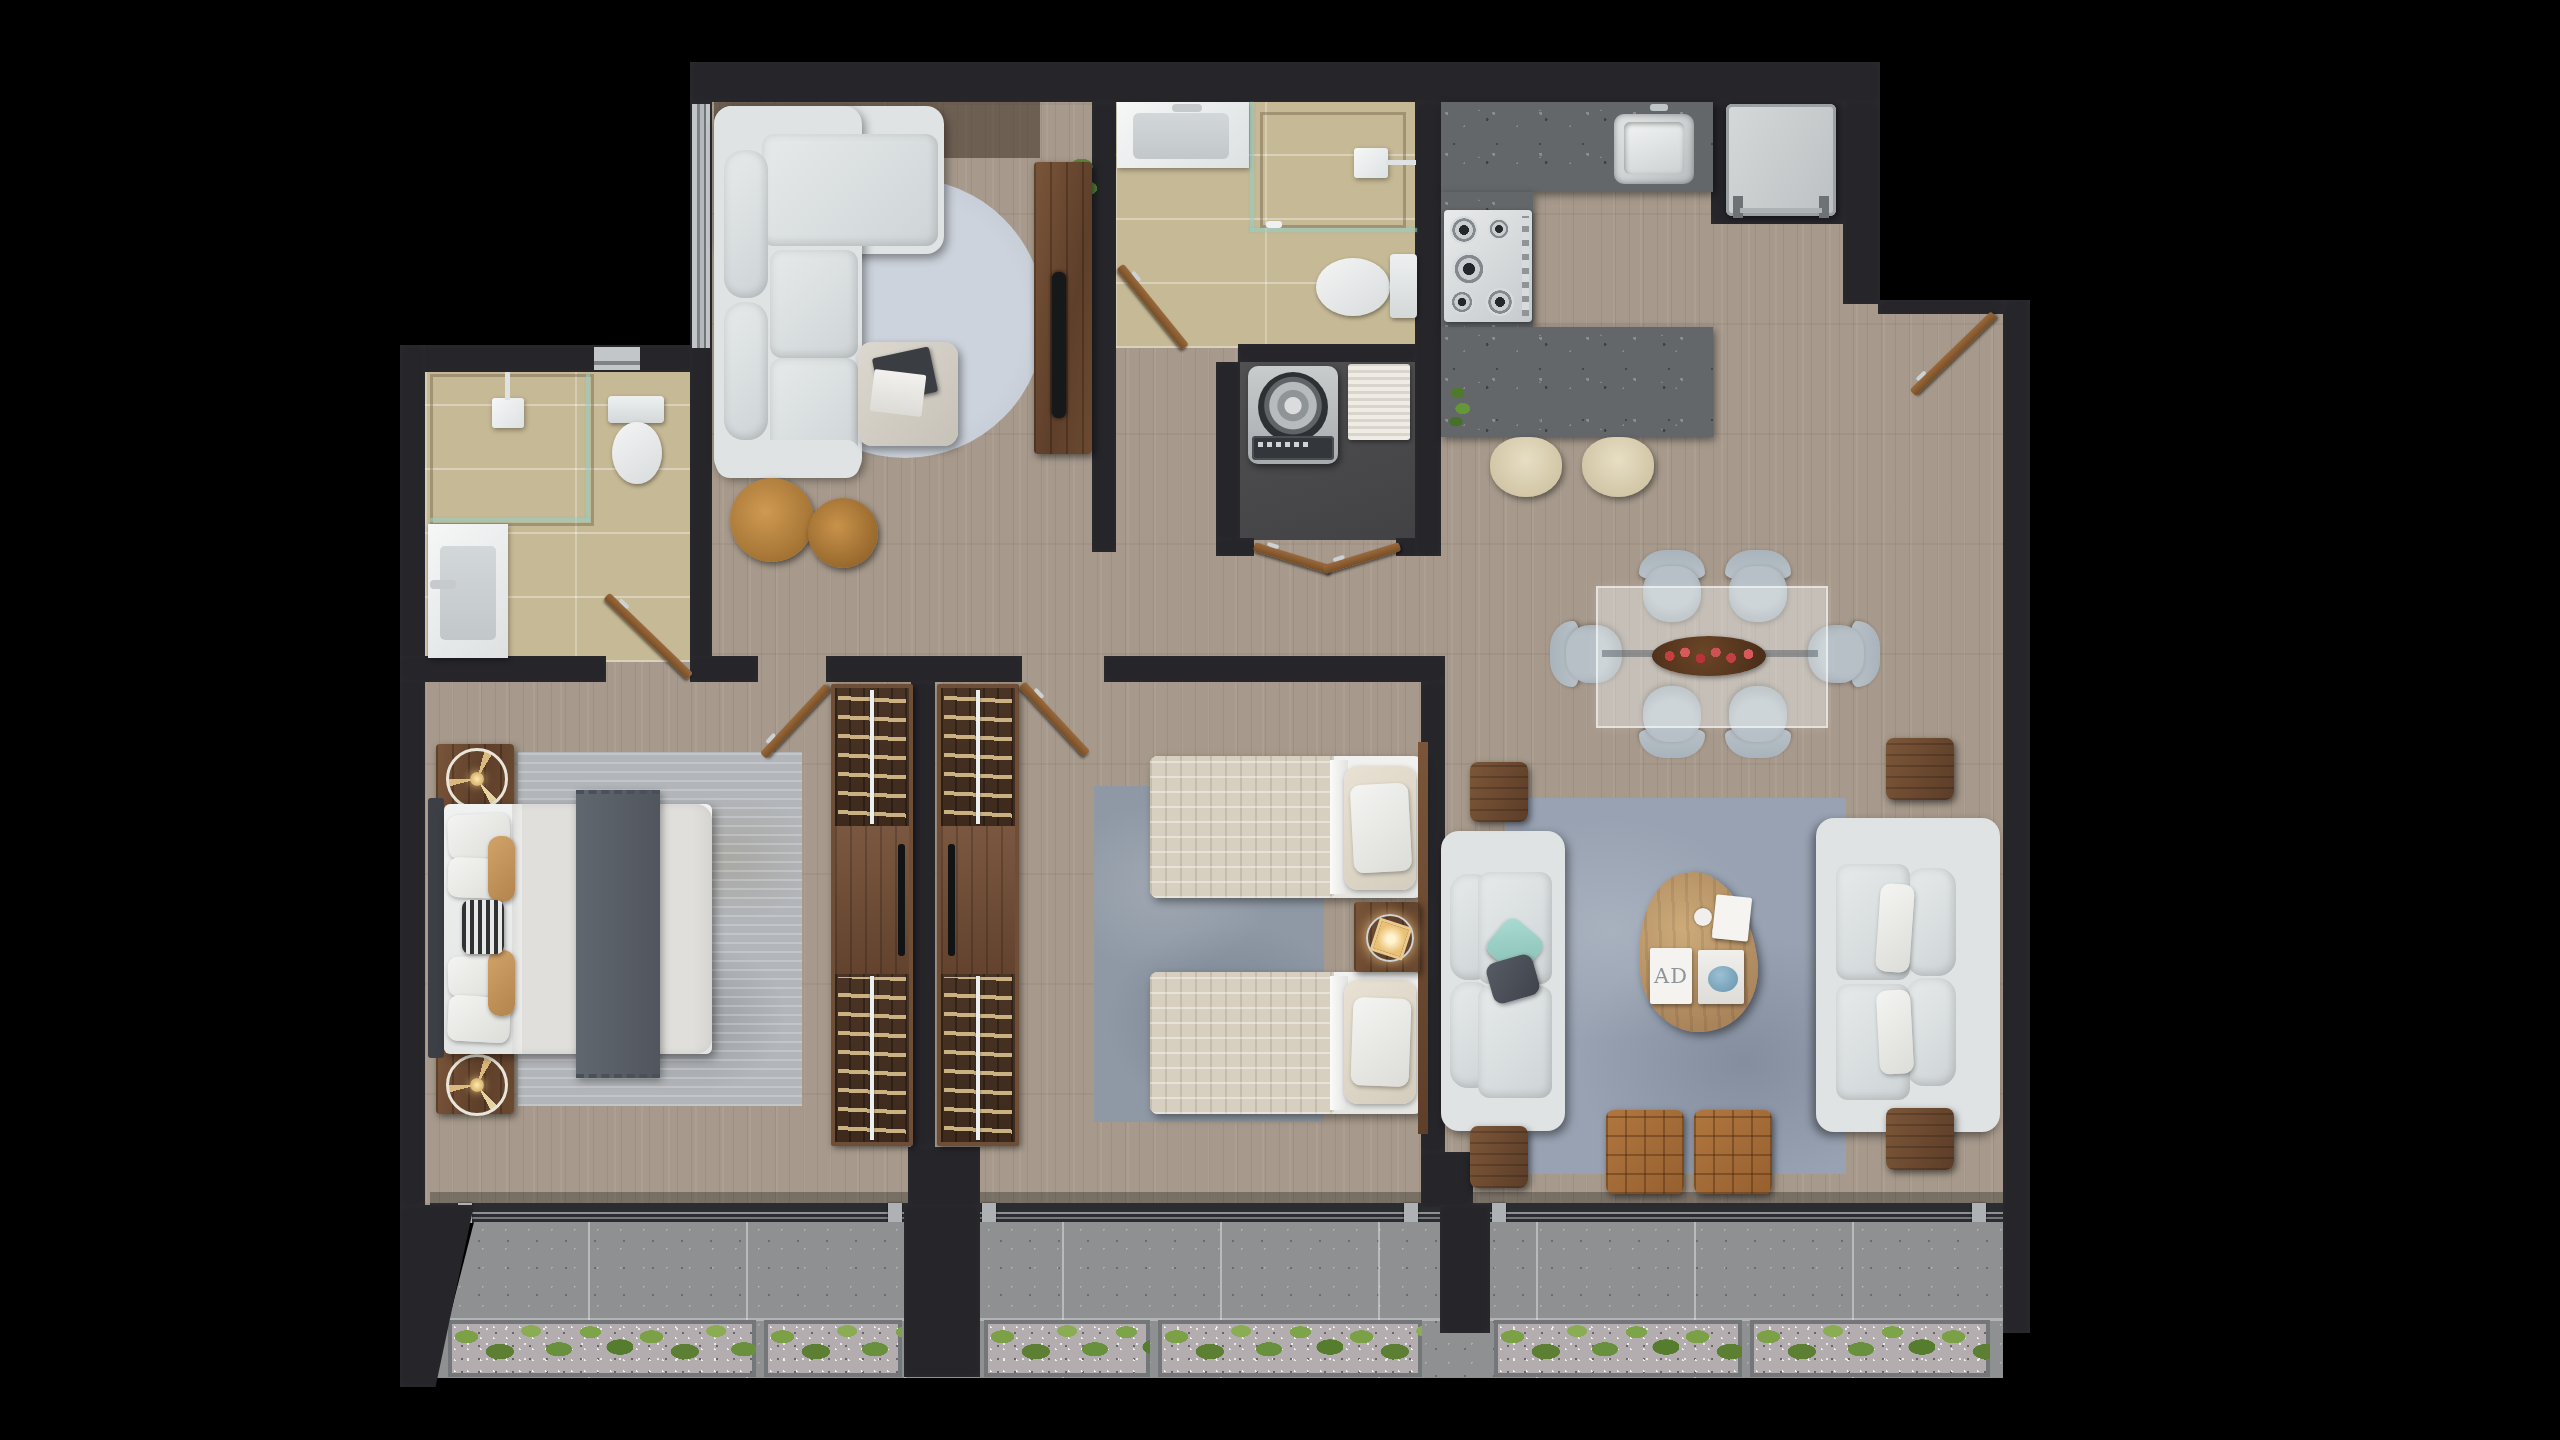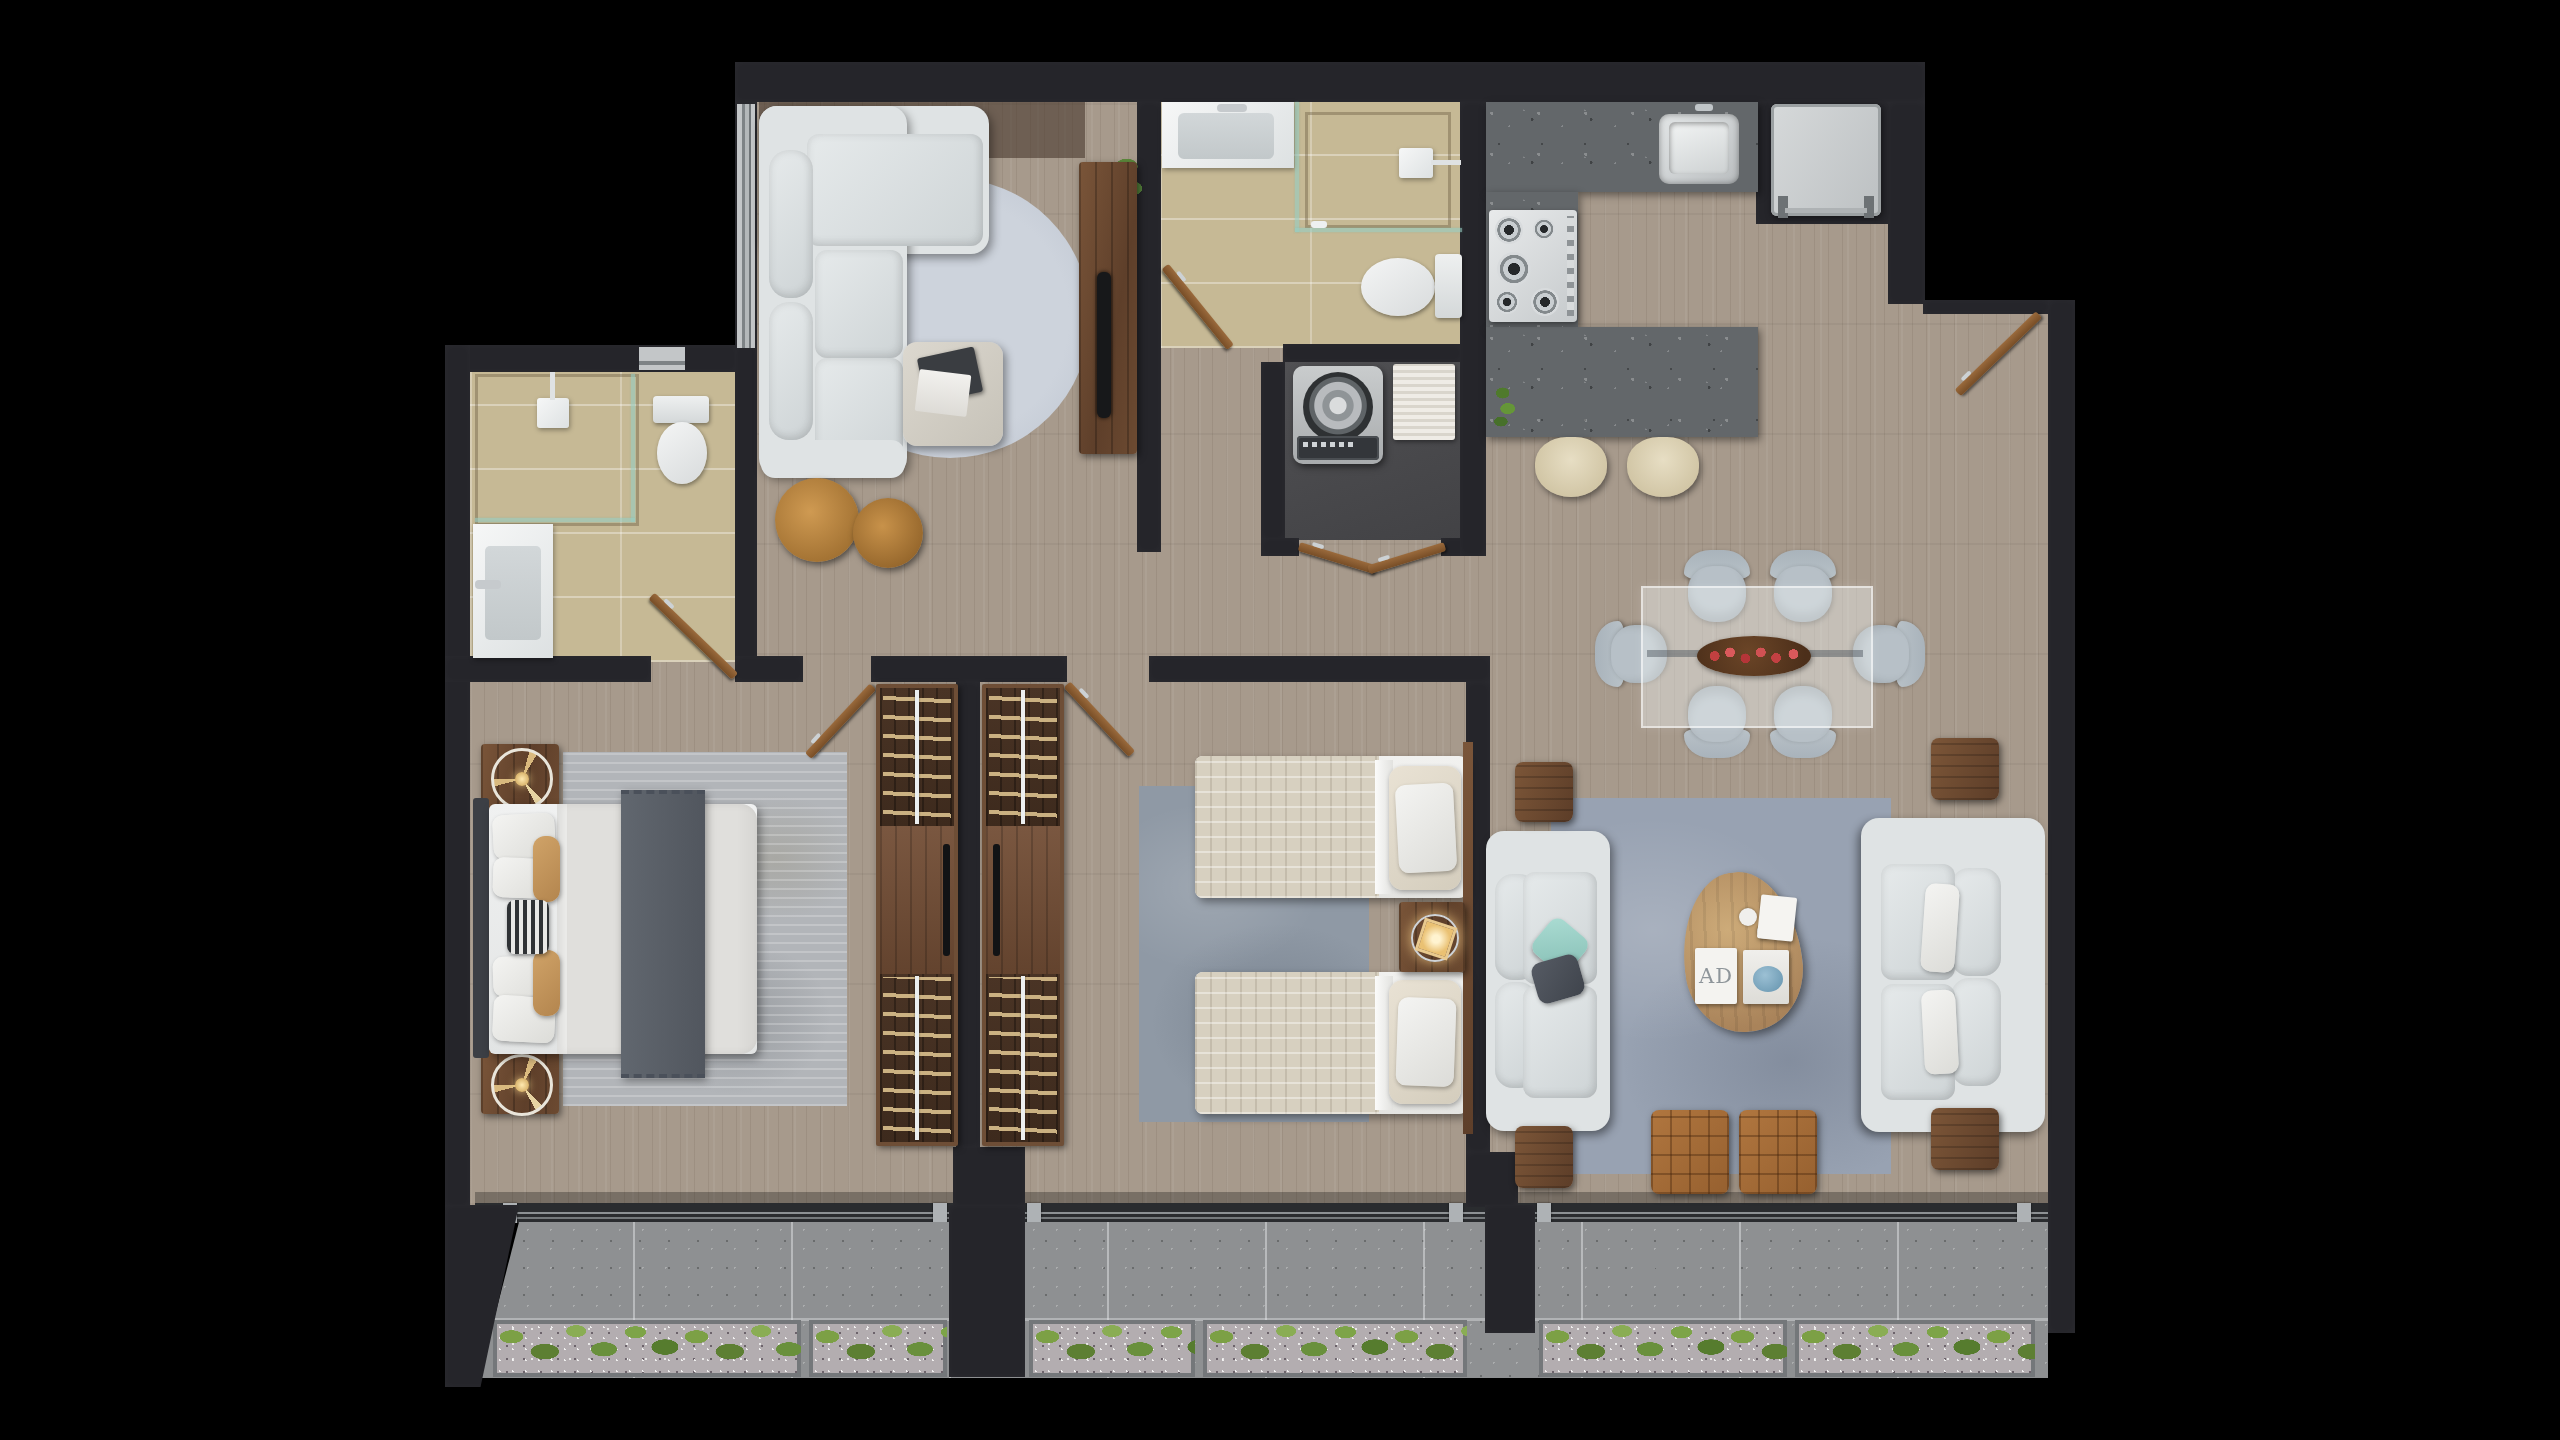--- a/index.html
+++ b/index.html
@@ -7,21 +7,21 @@
     --background:#000000; --wall:#25252a; --wood:#a79a8c; --wood-dark:#6b4a32;
     --tile:#c6b995; --granite:#63676a; --sofa:#dfe3e4; --rug-round:#c7cdd6;
     --rug-bedroom:#b2b5b9; --rug-bedroom2:#8f99a5; --rug-living:#98a2b2;
     --balcony-tile:#8e9092; --gravel:#b3adb0; --plant:#6b8f3d; --leather:#a56b38;
     --chair:#b7c0c7; --door:#8a5c33; --fixture:#f2f3f3; --steel:#c9cdd0;
     --laundry-floor:#4a4a4d; --quilt:#d7d0c0; --throw:#596069; --glass:rgba(150,205,195,.6);
   }
   html,body{margin:0;padding:0;background:var(--background);font-family:"DejaVu Sans",sans-serif;}
   #stage{position:relative;width:2560px;height:1440px;background:var(--background);overflow:hidden;}
   .a{position:absolute;}
-  .layer{position:absolute;inset:0;margin-left:45px;}
+  .layer{position:absolute;inset:0;}
   .w{position:absolute;background:var(--wall);box-shadow:inset 0 0 8px rgba(255,255,255,.03);}
   .wood{background:
     repeating-linear-gradient(0deg, rgba(0,0,0,.045) 0 2px, transparent 2px 110px),
     repeating-linear-gradient(90deg, rgba(255,255,255,.06) 0 2px, transparent 2px 27px),
     repeating-linear-gradient(90deg, rgba(70,52,38,.10) 0 1px, transparent 1px 14px),
     linear-gradient(var(--wood),var(--wood));}
   .tile{background:
     repeating-linear-gradient(0deg, rgba(255,255,255,.35) 0 2px, transparent 2px 64px),
     repeating-linear-gradient(90deg, rgba(255,255,255,.28) 0 2px, transparent 2px 150px),
     linear-gradient(var(--tile),var(--tile));}

